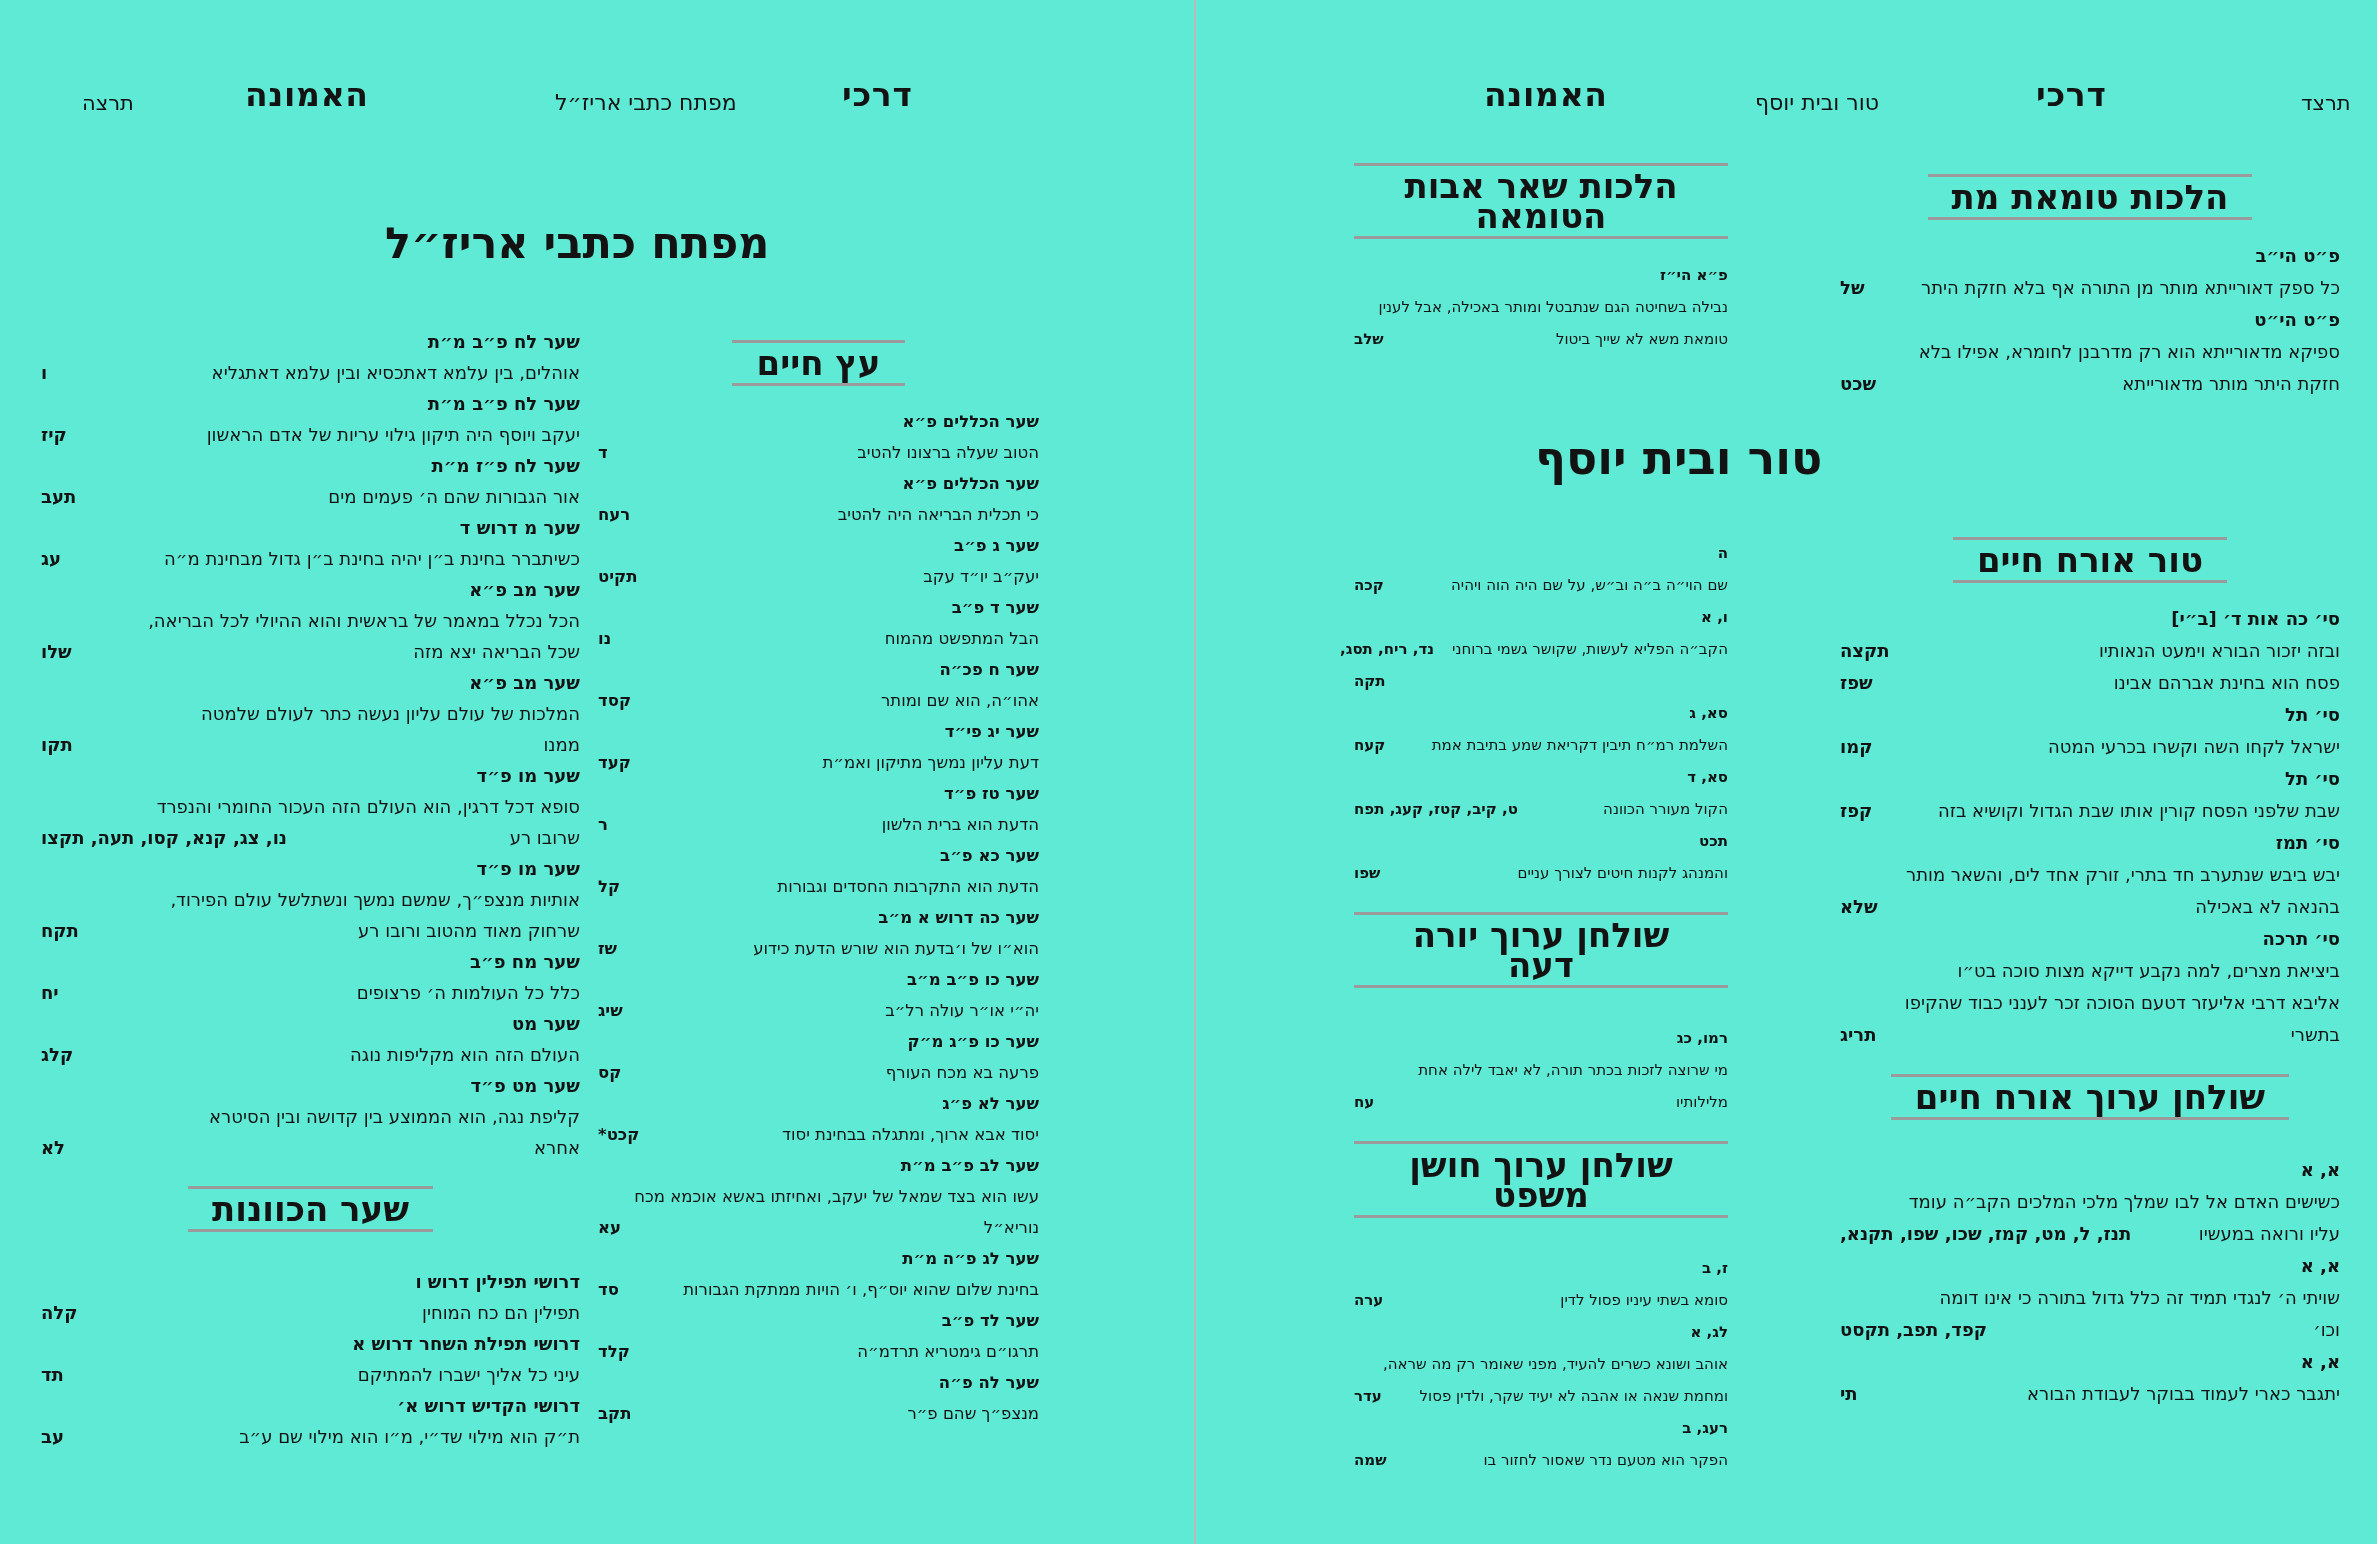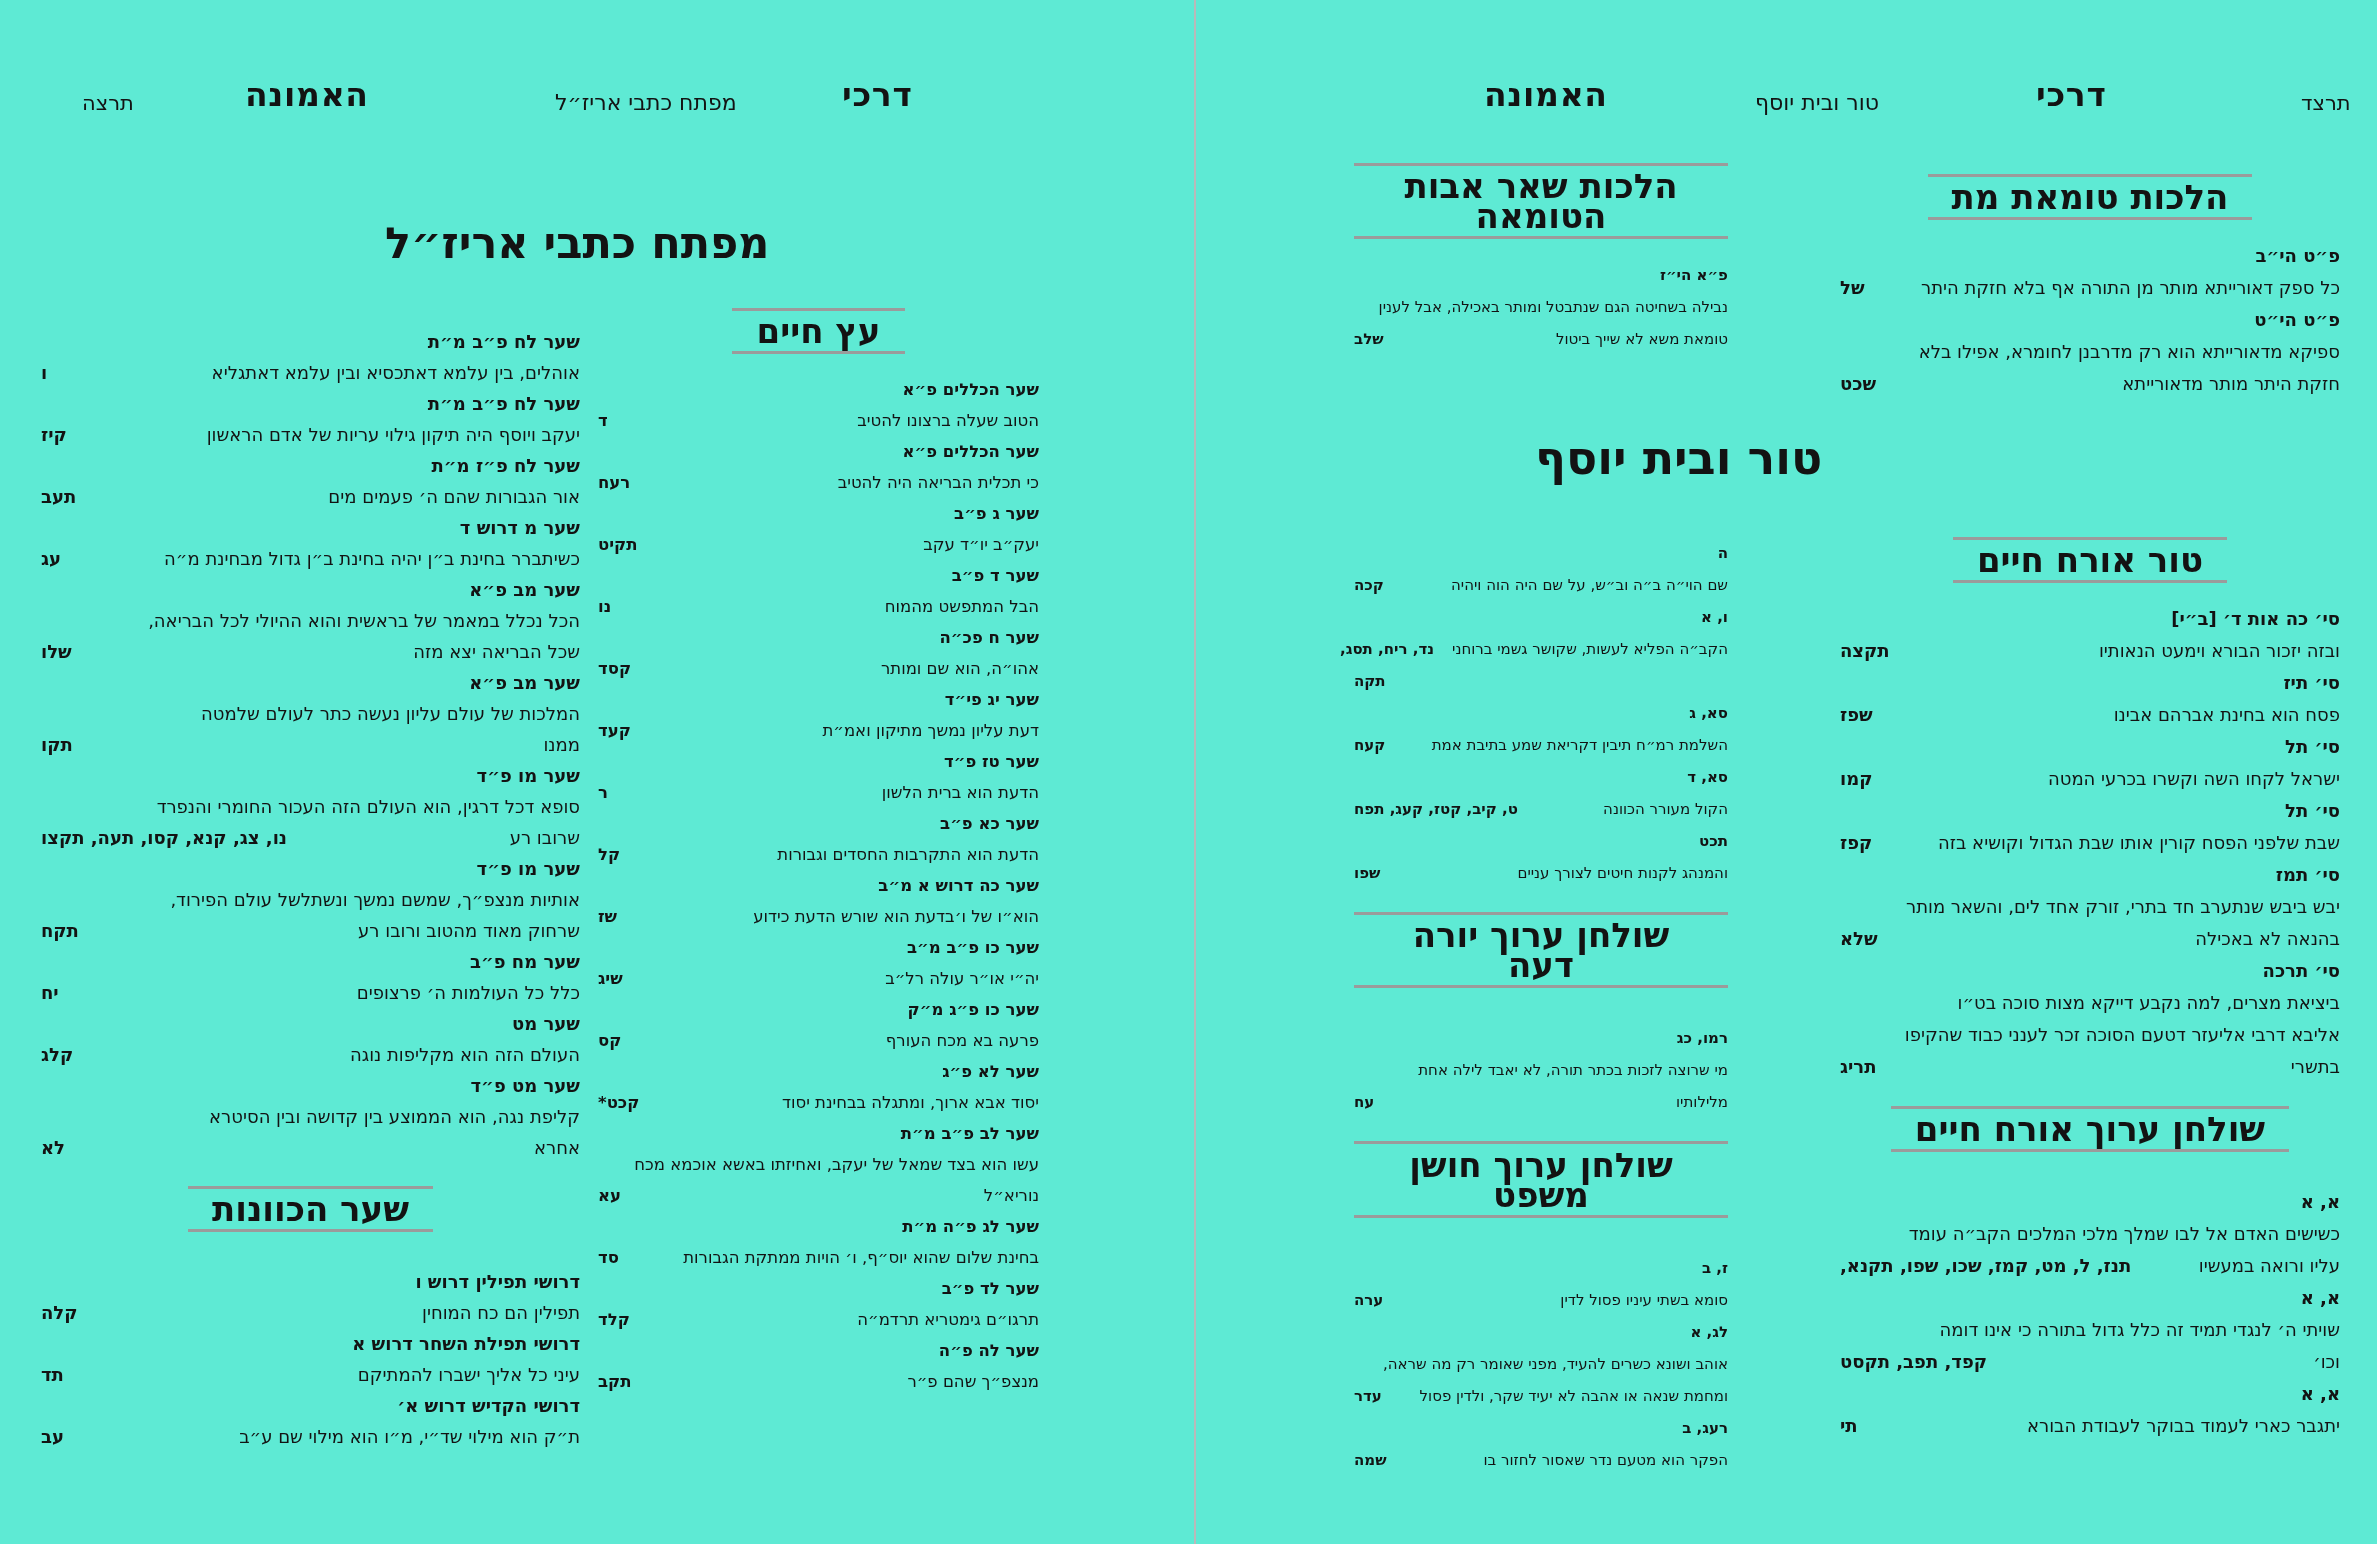--- a/index.html
+++ b/index.html
@@ -17,21 +17,21 @@
   .el.ref-only{justify-content:flex-end;}
   .el .t{white-space:nowrap;}
   .el .r{white-space:nowrap;font-weight:bold;margin-right:18px;}
   .lp .eh,.lp .el{height:31px;line-height:31px;}
   .rp .eh,.rp .el{height:32px;line-height:32px;}
   .box-head{text-align:center;margin-bottom:19.5px;}
   .box-head.mid{margin-top:23px;margin-bottom:34px;}
   .box-inner{display:inline-block;border-top:3px solid #9b9b9b;border-bottom:3px solid #9b9b9b;
              padding:5.2px 24px;font-weight:bold;font-size:34px;line-height:30px;}
   #lp-col-left {left:41px;  top:326px;width:539px;font-size:18px;}
-  #lp-col-right{left:598px; top:308px;width:441px;font-size:16.5px;}
+  #lp-col-right{left:598px; top:340px;width:441px;font-size:16.5px;}
   #rp-col-left-top  {left:1354px;top:163px;width:374px;font-size:15px;}
   #rp-col-right-top {left:1840px;top:174px;width:500px;font-size:18px;}
   #rp-col-left-main {left:1354px;top:537px;width:374px;font-size:15px;}
   #rp-col-right-main{left:1840px;top:537px;width:500px;font-size:18px;}
 </style>
 </head>
 <body>
 
 <div class="canvas">
 
@@ -311,21 +311,20 @@
         <span class="r">שמה</span>
       </div>
     </div>
   <div id="rp-col-right-main" class="col rp">
       <div class="box-head"><span class="box-inner">טור אורח חיים</span></div>
       <div class="eh">סי׳ כה אות ד׳ [ב״י]</div>
       <div class="el">
         <span class="t">ובזה יזכור הבורא וימעט הנאותיו</span>
         <span class="r">תקצה</span>
       </div>
-      <div class="eh">סי׳ תיז</div>
       <div class="el">
         <span class="t">פסח הוא בחינת אברהם אבינו</span>
         <span class="r">שפז</span>
       </div>
       <div class="eh">סי׳ תל</div>
       <div class="el">
         <span class="t">ישראל לקחו השה וקשרו בכרעי המטה</span>
         <span class="r">קמו</span>
       </div>
       <div class="eh">סי׳ תל</div>

